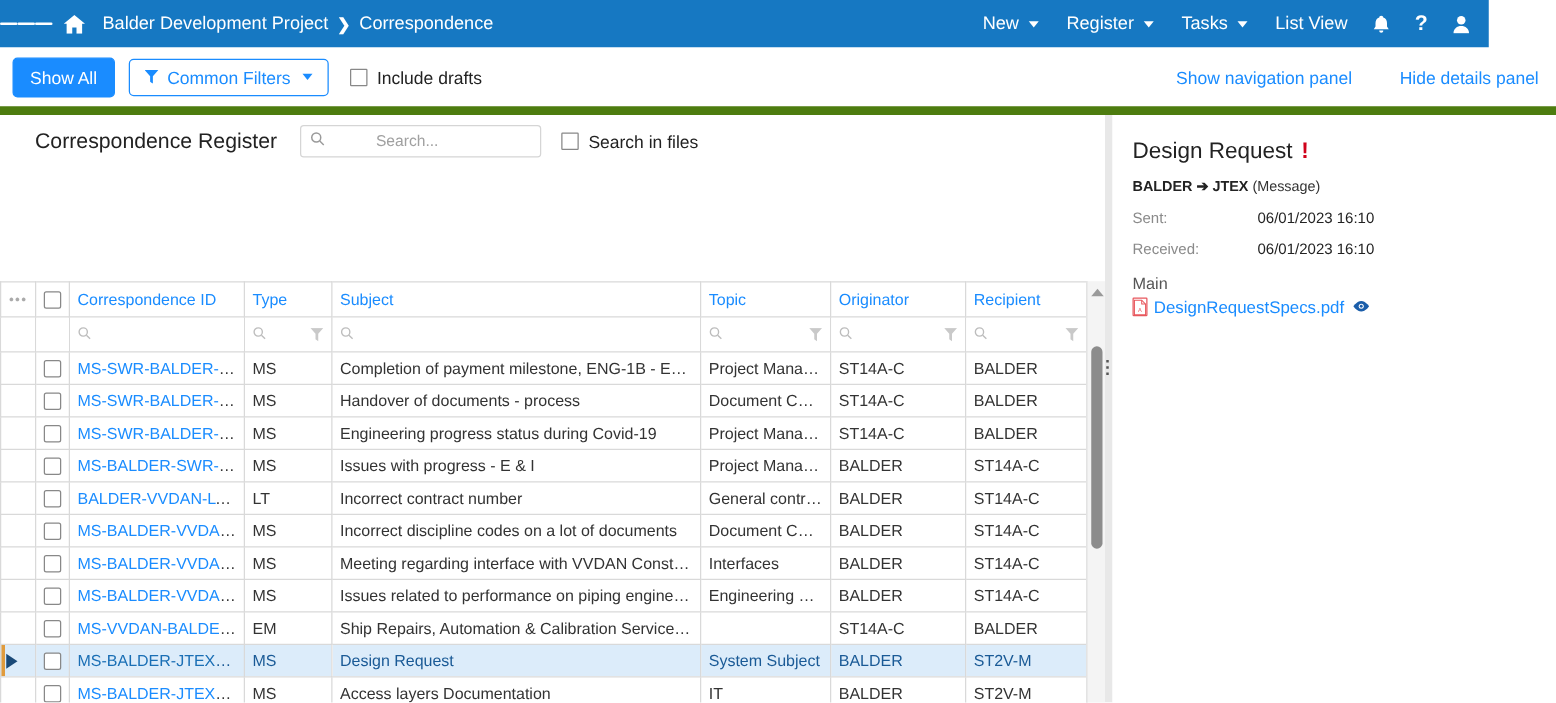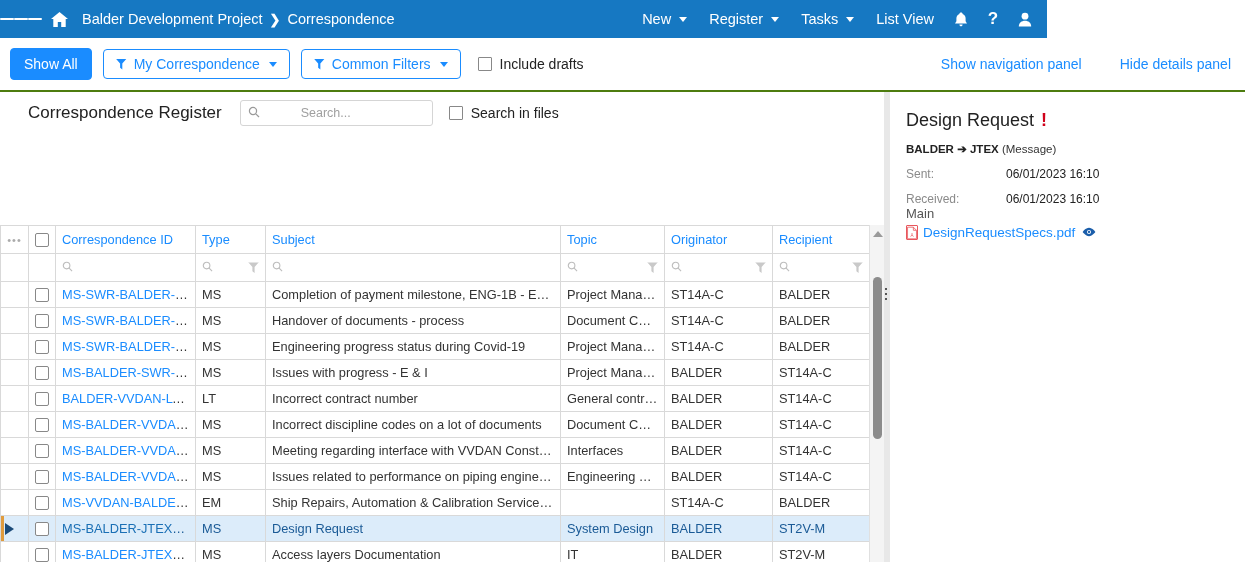--- a/index.html
+++ b/index.html
@@ -7,21 +7,21 @@
     margin: 0; padding: 0;
     width: 1245px; height: 562px;
     font-family: "Liberation Sans", sans-serif;
     background: #ffffff;
     overflow: hidden;
   }
   #app { position: relative; width: 1245px; height: 562px; background:#fff; }
 
   
   .topbar {
-    position: absolute; left:0; top:0; width:1047px; height:38px;
+    position: absolute; left:0; top:0; width:1191px; height:38px;
     background:#1678c2; color:#fff; display:flex; align-items:center;
   }
   .tb-left { display:flex; align-items:center; height:38px; }
   .hamburger { width:42px; display:flex; align-items:center; justify-content:center; cursor:pointer; }
   .hamburger span { display:block; width:18px; height:2px; background:#fff; margin:2px 0; border-radius:1px;}
   .home-icon { width:34px; display:flex; align-items:center; justify-content:center; cursor:pointer; font-size:16px; }
   .crumbs { display:flex; align-items:center; font-size:14.5px; margin-left:6px; }
   .crumb { color:#fff; cursor:pointer; white-space:nowrap; }
   .crumb-sep { margin:0 7px; font-size:13px; font-weight:bold; }
   .tb-right { position:absolute; right:0; top:0; height:38px; display:flex; align-items:center; padding-right:6px; }
@@ -32,21 +32,21 @@
   .caret-dn {
     display:inline-block; margin-left:8px;
     width:0;height:0;border-left:4px solid transparent;border-right:4px solid transparent;
     border-top:5px solid #fff;
   }
   .tb-icon { width:32px; height:38px; display:flex; align-items:center; justify-content:center; cursor:pointer; font-size:15px; }
 
   
   .filterbar {
     position:absolute; left:0; top:38px; width:1245px; height:54px;
-    background:#fff; border-bottom:2px solid #4d7c0f;
+    background:#fff; border-bottom:7px solid #4d7c0f;
     display:flex; align-items:center; padding-left:10px;
   }
   .btn-primary {
     background:#1a8cff; color:#fff; border:1px solid #1a8cff; border-radius:4px;
     font-size:14px; padding:7px 13px; cursor:pointer; font-family:inherit;
   }
   .btn-outline {
     background:#fff; color:#1a8cff; border:1px solid #1a8cff; border-radius:4px;
     font-size:14px; padding:6px 12px; margin-left:11px; cursor:pointer;
     display:flex; align-items:center; font-family:inherit; white-space:nowrap;
@@ -141,21 +141,21 @@
 
   
   .d-inner { padding:18px 16px 0 16px; }
   .d-title { font-size:18px; color:#222; display:flex; align-items:baseline; white-space:nowrap; }
   .d-bang { color:#d0021b; font-weight:bold; font-size:18px; margin-left:7px; }
   .d-route { font-size:11.5px; color:#222; font-weight:bold; margin-top:11px; white-space:nowrap; }
   .d-route .paren { font-weight:normal; color:#333; }
   .d-row { display:flex; margin-top:11px; font-size:12px; }
   .d-lbl { color:#8a8a8a; width:100px; }
   .d-val { color:#222; }
-  .d-sec { font-size:13px; color:#555; }
+  .d-sec { margin-top:13px; font-size:13px; color:#555; }
   .d-file { margin-top:4px; display:flex; align-items:center; }
   .pdf-ico {
     width:12px; height:15px; border:1px solid #e8575d; border-radius:1px;
     color:#e8575d; font-size:7px; display:flex; align-items:center; justify-content:center;
     margin-right:5px; background:#fff; flex:none;
   }
   .d-filename { color:#1a8cff; font-size:13.5px; cursor:pointer; white-space:nowrap; }
   .eye { margin-left:7px; color:#1b5eaa; font-size:12px; cursor:pointer; }
 </style>
 </head>
@@ -212,25 +212,20 @@
           <circle cx="7" cy="4.2" r="3.4" fill="#fff"></circle>
           <path d="M0.8 14.6 C0.8 10.9 3.6 8.8 7 8.8 C10.4 8.8 13.2 10.9 13.2 14.6 Z" fill="#fff"></path>
         </svg>
       </div>
     </div>
   </div>
 
   <div class="filterbar">
     <button class="btn-primary">Show All</button>
 
-    <button class="btn-outline">
-      <i class="funnel"></i>
-      <span>My Correspondence</span>
-      <i class="caret-blue"></i>
-    </button>
 
     <button class="btn-outline">
       <i class="funnel"></i>
       <span>Common Filters</span>
       <i class="caret-blue"></i>
     </button>
 
     <label class="chk-wrap">
       <span class="chkbox"></span>
       <span class="chk-label">Include drafts</span>
@@ -458,21 +453,21 @@
               <td class="c-grip arrowcell">
                 <span class="selbar"></span>
                 <span class="rowarrow"></span>
               </td>
               <td class="c-chk">
                 <span class="cellchk"></span>
               </td>
               <td class="c-id id-cell"><a>MS-BALDER-JTEX-01…</a></td>
               <td class="c-type">MS</td>
               <td class="c-subj">Design Request</td>
-              <td class="c-topic">System Design</td>
+              <td class="c-topic">System Subject</td>
               <td class="c-orig">BALDER</td>
               <td class="c-recip">ST2V-M</td>
             </tr>
             <tr class="table-row">
               <td class="c-grip arrowcell"></td>
               <td class="c-chk">
                 <span class="cellchk"></span>
               </td>
               <td class="c-id id-cell"><a>MS-BALDER-JTEX-01…</a></td>
               <td class="c-type">MS</td>

